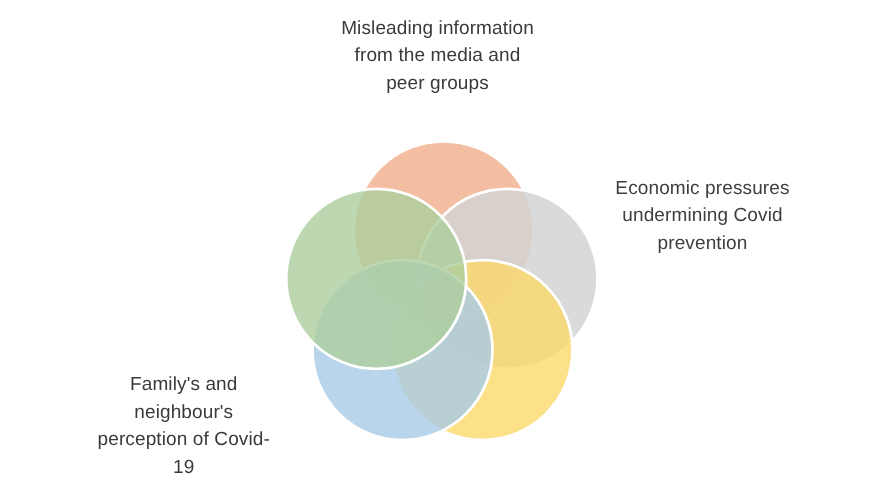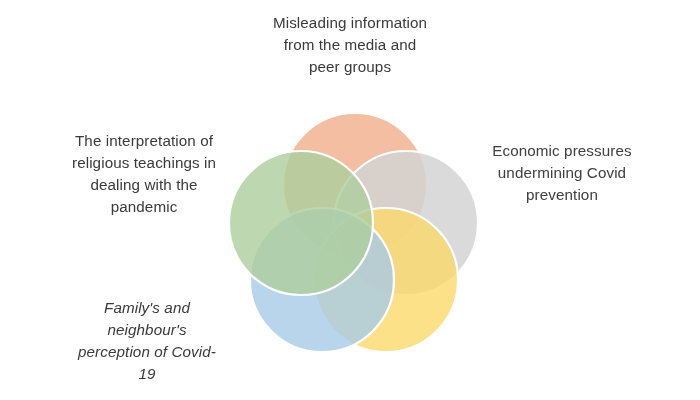--- a/index.html
+++ b/index.html
@@ -52,21 +52,20 @@
   }
   #label-right {
     left: 468px;
     top: 140px;
     width: 188px;
   }
   #label-bottom-left {
     left: 52px;
     top: 297px;
     width: 190px;
-    font-style: italic;
   }
   #label-bottom-right {
     left: 476px;
     top: 298px;
     width: 192px;
   }
 </style>
 </head>
 <body>
 
@@ -79,24 +78,20 @@
       <circle cx="386" cy="280" r="72" fill="#FBD96B" fill-opacity="0.80" stroke="#FFFFFF" stroke-width="2.2"></circle>
       <circle cx="322" cy="280" r="72" fill="#A8CAE6" fill-opacity="0.80" stroke="#FFFFFF" stroke-width="2.2"></circle>
       <circle cx="301" cy="223" r="72" fill="#ADCE9E" fill-opacity="0.80" stroke="#FFFFFF" stroke-width="2.2"></circle>
     </g>
   </svg>
 
   <div class="venn-label" id="label-top" style="color: rgb(58, 58, 58);">Misleading information
 from the media and
 peer groups</div>
 
-  <div class="venn-label" id="label-left" style="color: rgb(58, 58, 58);">The interpretation of
-religious teachings in
-dealing with the
-pandemic</div>
 
   <div class="venn-label" id="label-right" style="color: #404040;">Economic pressures
 undermining Covid
 prevention</div>
 
   <div class="venn-label" id="label-bottom-left" style="color: rgb(58, 58, 58);">Family's and
 neighbour's
 perception of Covid-
 19</div>
 

